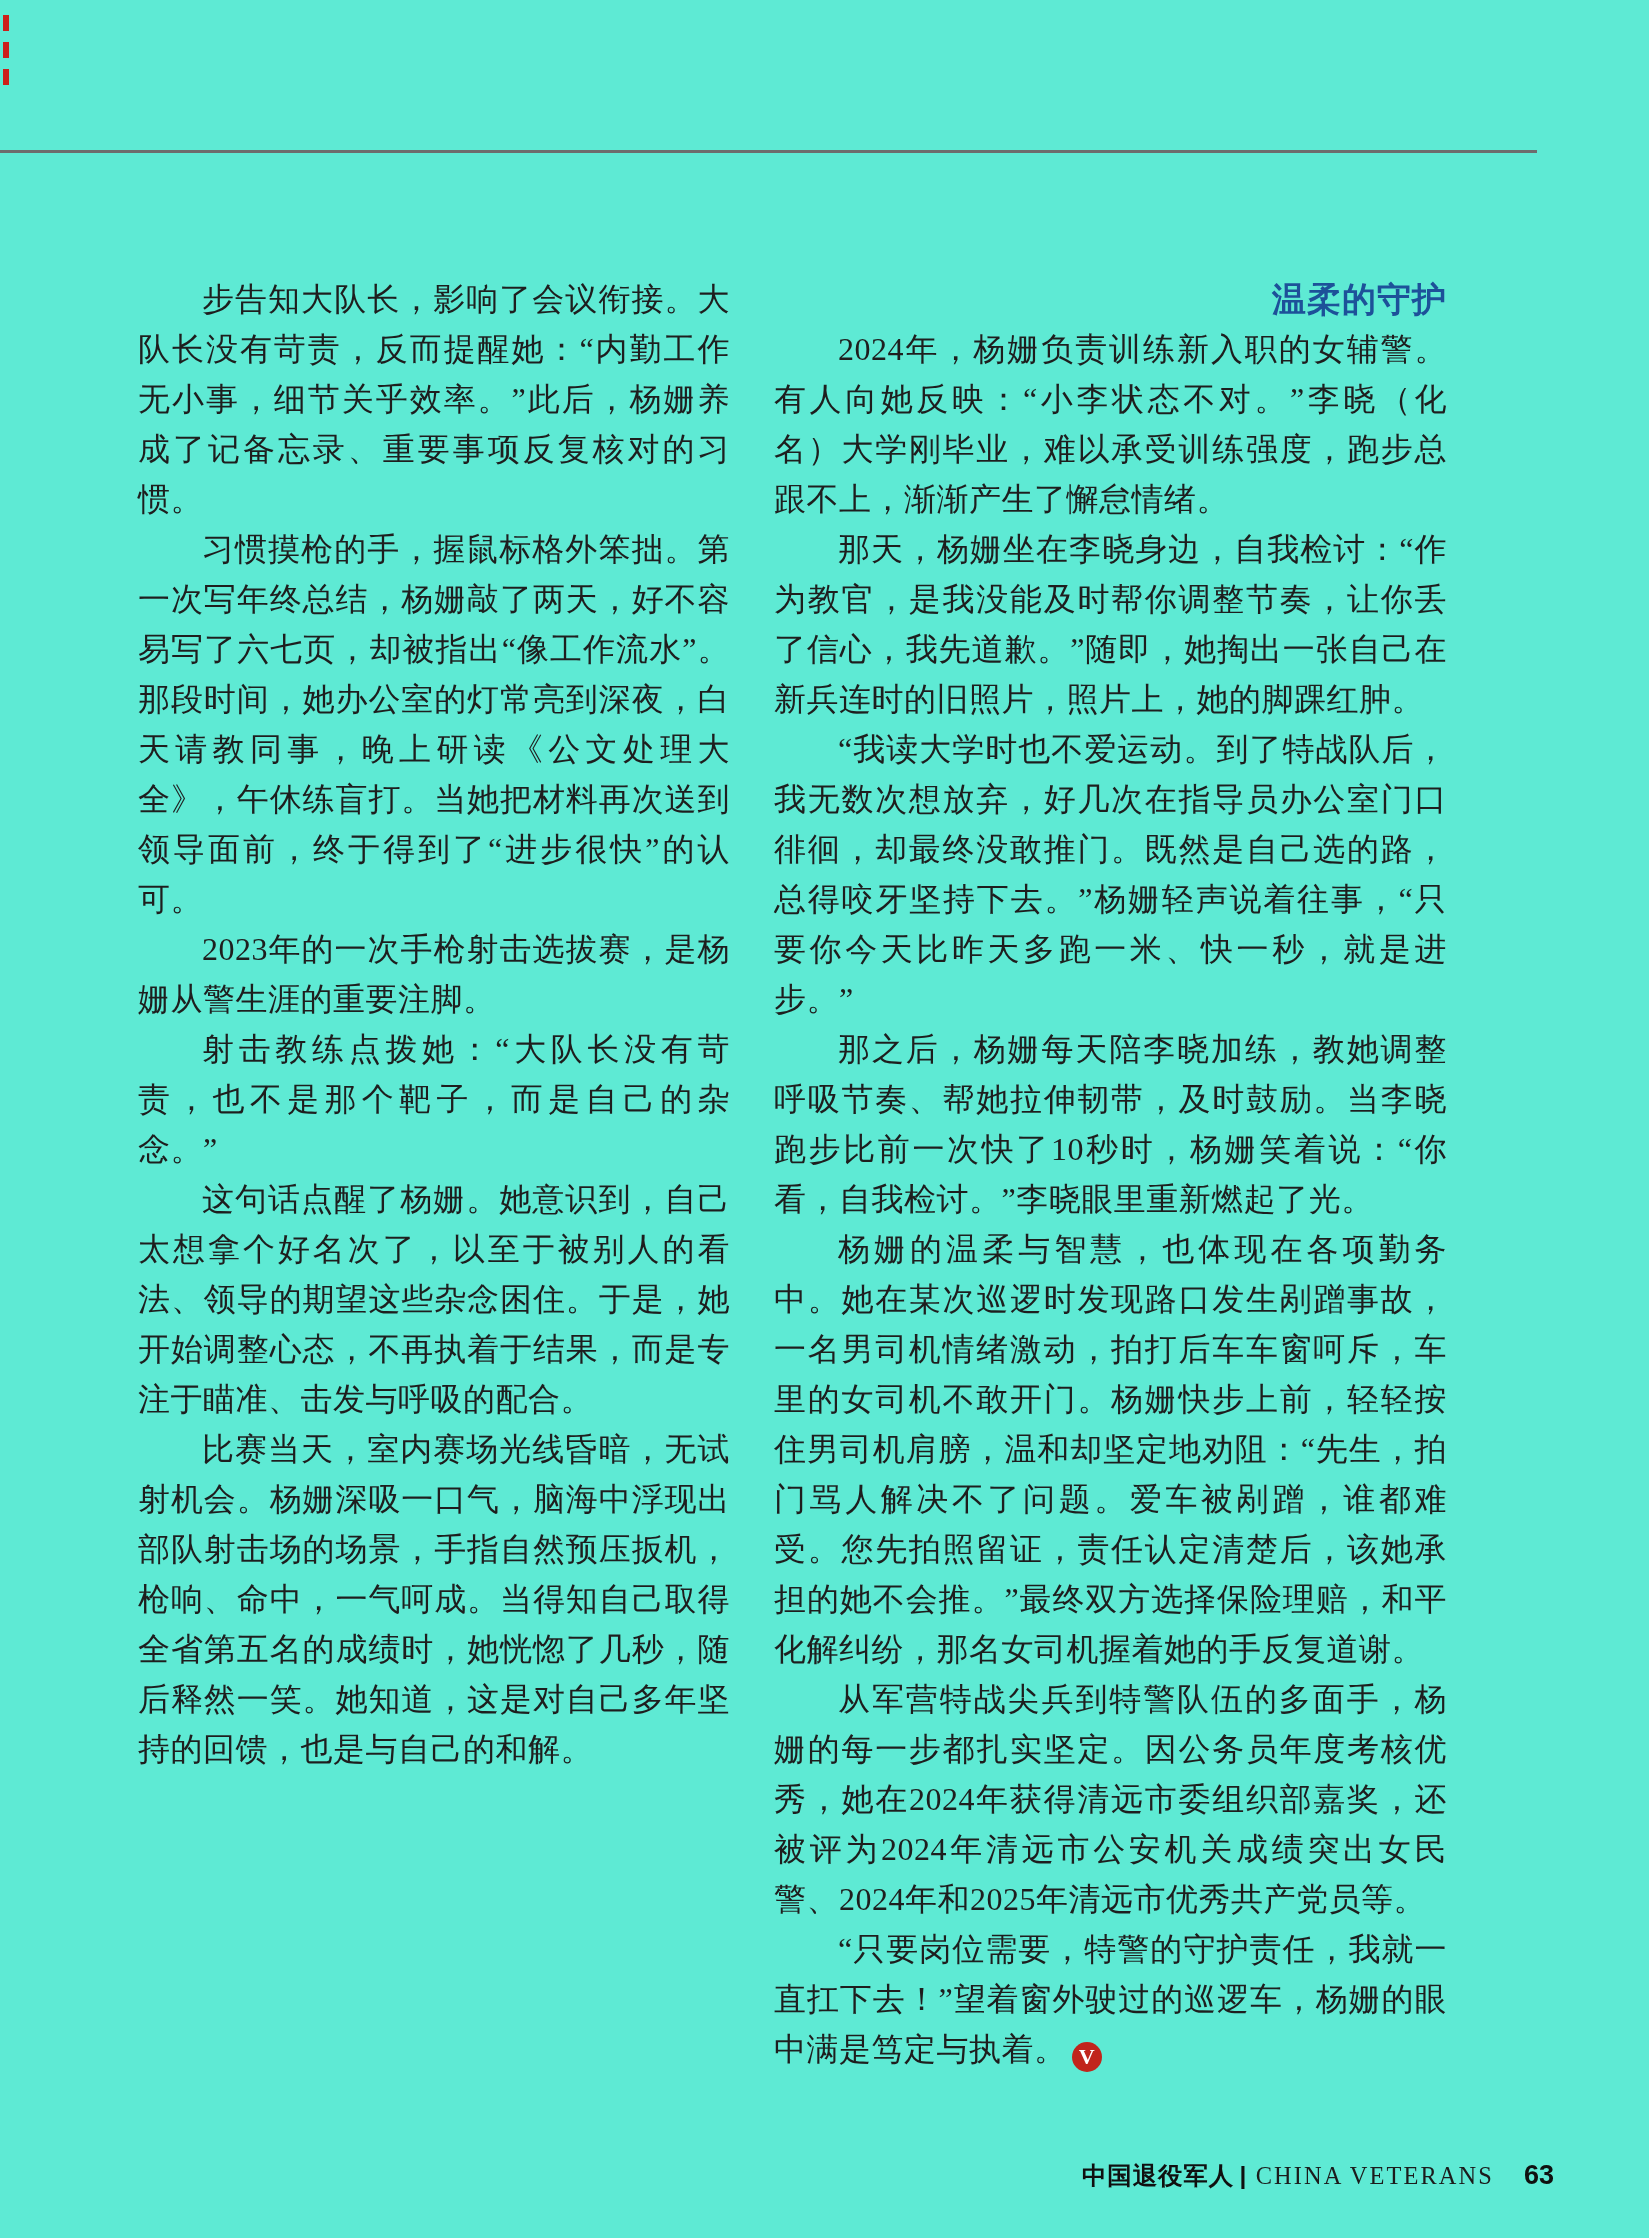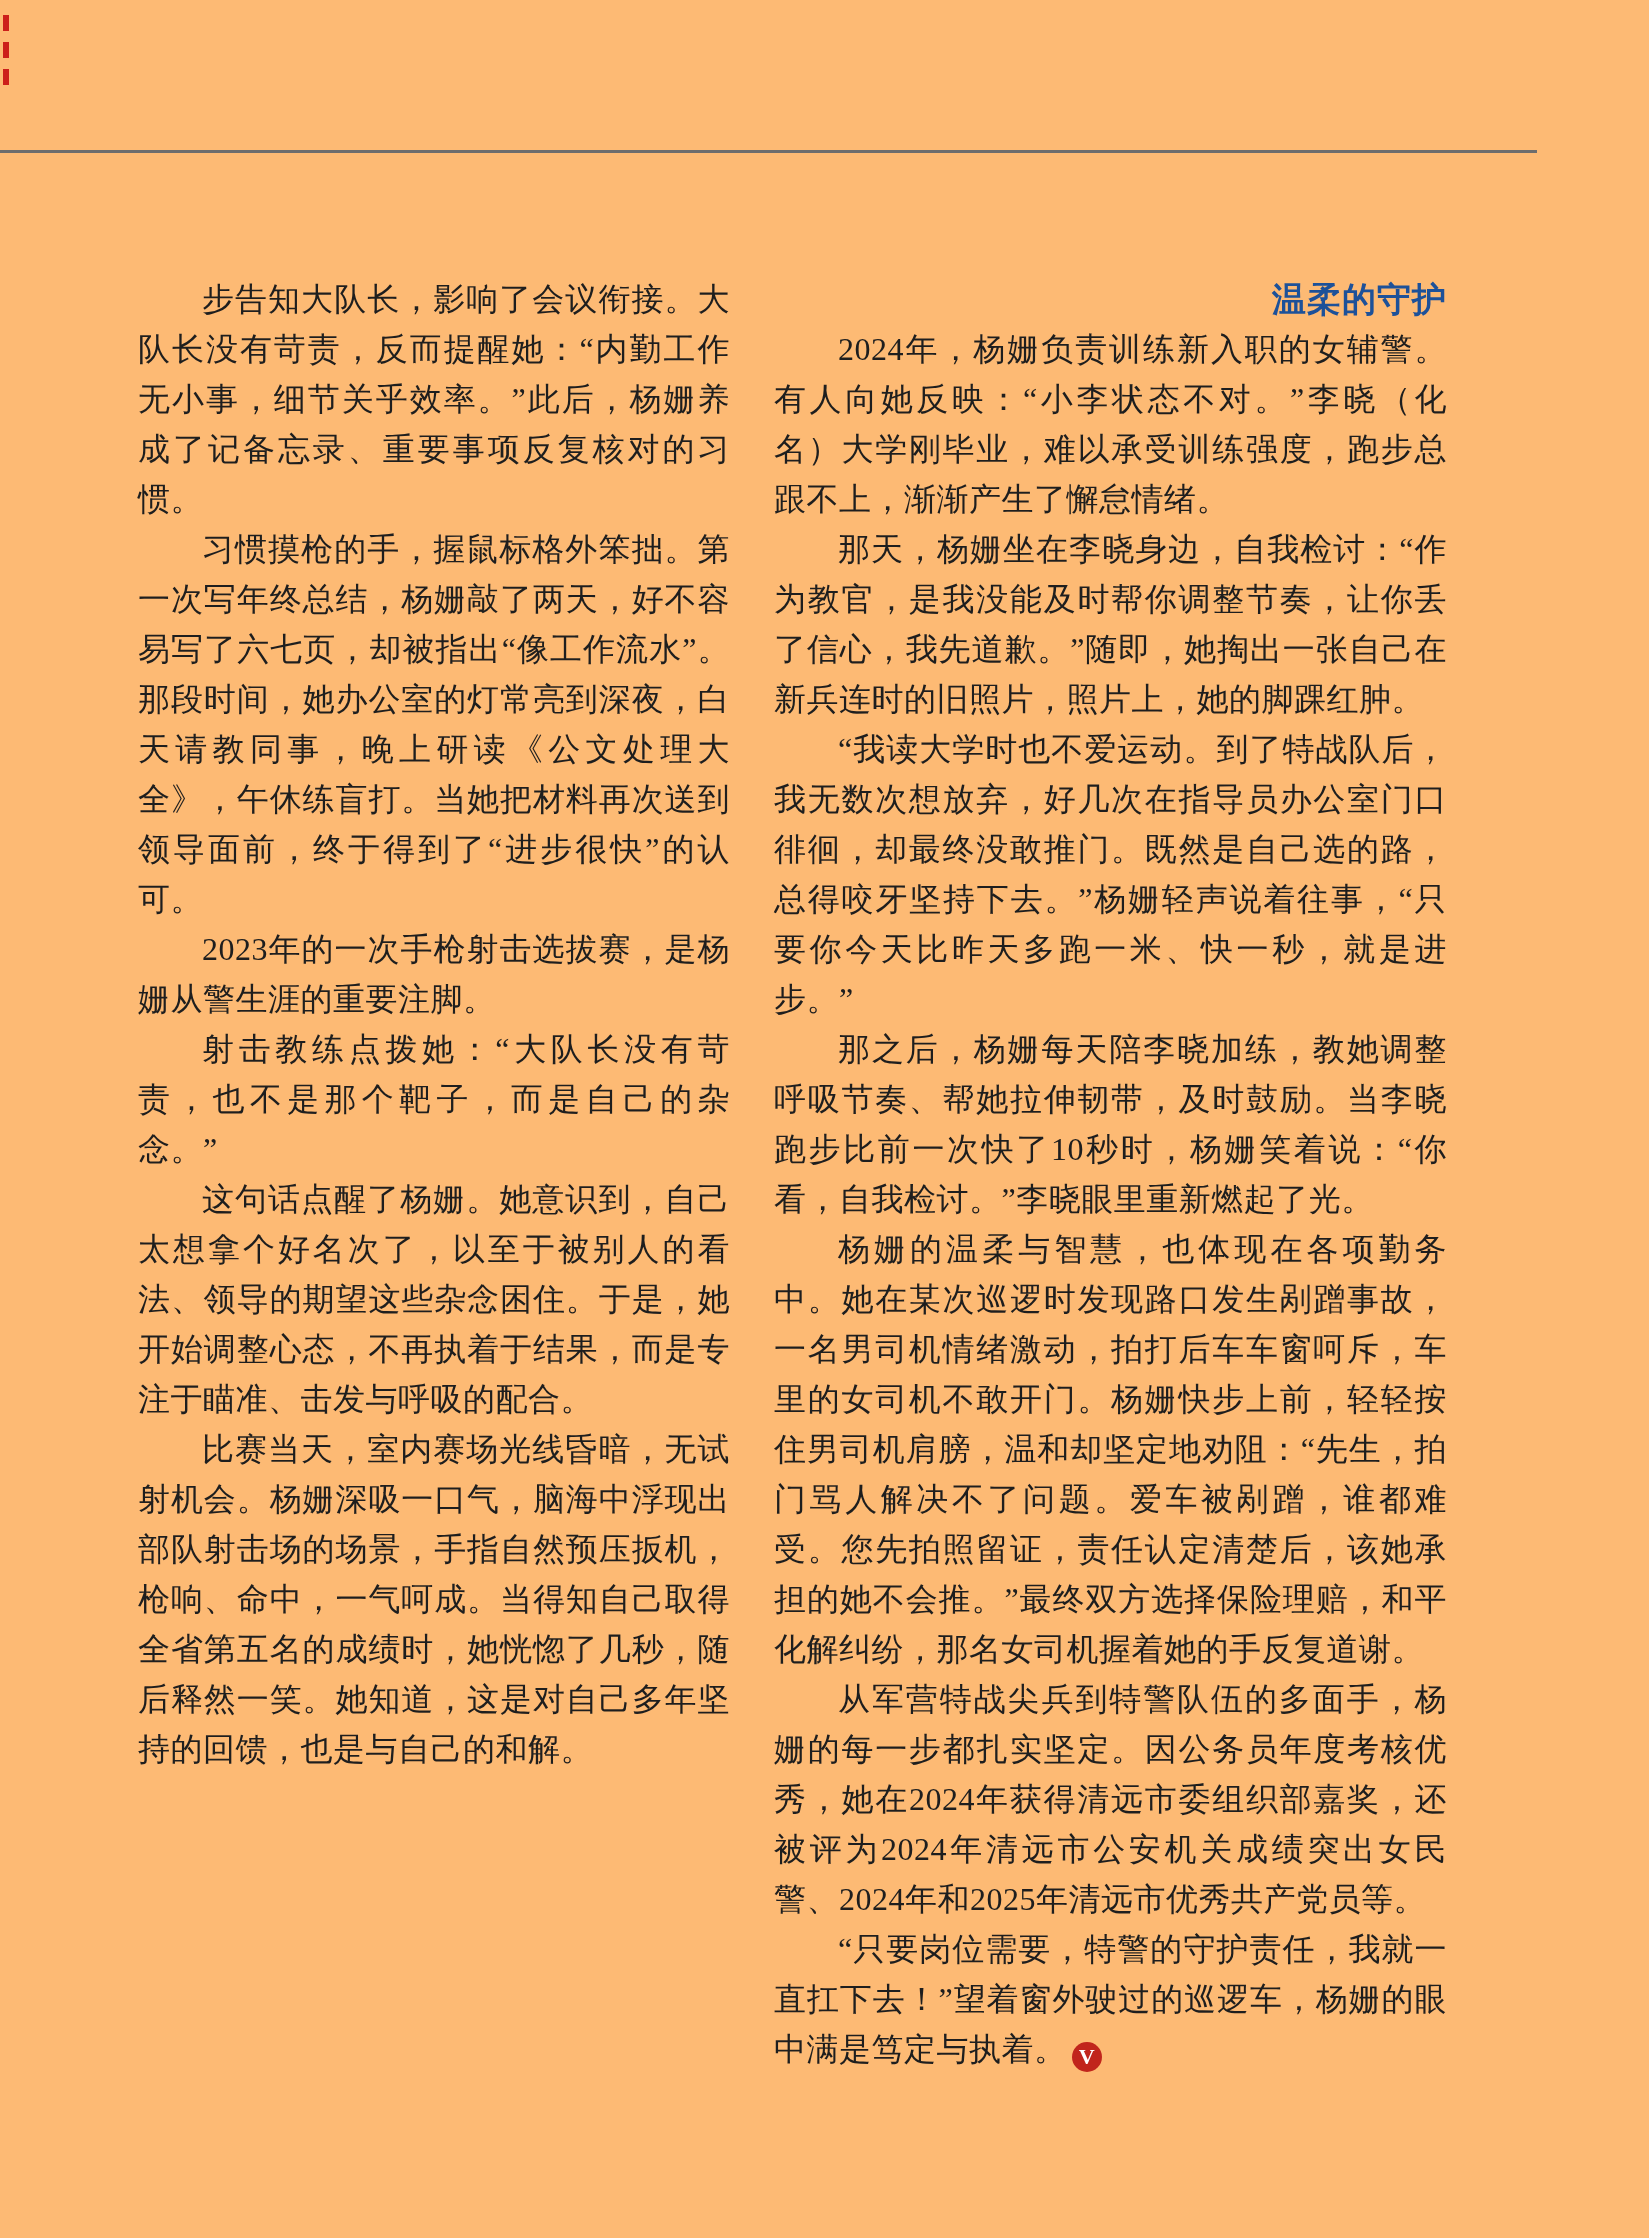--- a/index.html
+++ b/index.html
@@ -1,20 +1,20 @@
 <!DOCTYPE html>
 <html style="font-size:8.3px"><head>
 <meta charset="utf-8">
 <style>
   html, body { margin: 0; padding: 0; background: #ffffff; }
   .page {
     position: relative;
     width: 1650px;
     height: 2239px;
-    background: #fdba74;
+    background: #5eead4;
     overflow: hidden;
     font-family: "Liberation Serif", "DejaVu Serif", serif;
   }
   
   .corner-mark {
     position: absolute;
     left: 3.1px; top: 14.5px;
     width: 6.2px; height: 78px;
     background: repeating-linear-gradient(
       to bottom,
@@ -132,15 +132,21 @@
         <p class="para">2024年，杨姗负责训练新入职的女辅警。有人向她反映：“小李状态不对。”李晓（化名）大学刚毕业，难以承受训练强度，跑步总跟不上，渐渐产生了懈怠情绪。</p>
         <p class="para">那天，杨姗坐在李晓身边，自我检讨：“作为教官，是我没能及时帮你调整节奏，让你丢了信心，我先道歉。”随即，她掏出一张自己在新兵连时的旧照片，照片上，她的脚踝红肿。</p>
         <p class="para">“我读大学时也不爱运动。到了特战队后，我无数次想放弃，好几次在指导员办公室门口徘徊，却最终没敢推门。既然是自己选的路，总得咬牙坚持下去。”杨姗轻声说着往事，“只要你今天比昨天多跑一米、快一秒，就是进步。”</p>
         <p class="para">那之后，杨姗每天陪李晓加练，教她调整呼吸节奏、帮她拉伸韧带，及时鼓励。当李晓跑步比前一次快了10秒时，杨姗笑着说：“你看，自我检讨。”李晓眼里重新燃起了光。</p>
         <p class="para">杨姗的温柔与智慧，也体现在各项勤务中。她在某次巡逻时发现路口发生剐蹭事故，一名男司机情绪激动，拍打后车车窗呵斥，车里的女司机不敢开门。杨姗快步上前，轻轻按住男司机肩膀，温和却坚定地劝阻：“先生，拍门骂人解决不了问题。爱车被剐蹭，谁都难受。您先拍照留证，责任认定清楚后，该她承担的她不会推。”最终双方选择保险理赔，和平化解纠纷，那名女司机握着她的手反复道谢。</p>
         <p class="para">从军营特战尖兵到特警队伍的多面手，杨姗的每一步都扎实坚定。因公务员年度考核优秀，她在2024年获得清远市委组织部嘉奖，还被评为2024年清远市公安机关成绩突出女民警、2024年和2025年清远市优秀共产党员等。</p>
         <p class="para">“只要岗位需要，特警的守护责任，我就一直扛下去！”望着窗外驶过的巡逻车，杨姗的眼中满是笃定与执着。<span class="end-badge">V</span></p>
       </div>
   </div>
 
+  <div class="footer">
+    <span class="f-cn">中国退役军人</span>
+    <span class="f-sep">|</span>
+    <span class="f-en">CHINA VETERANS</span>
+    <span class="f-num">63</span>
+  </div>
 
 </div>
 
 
 </body></html>

